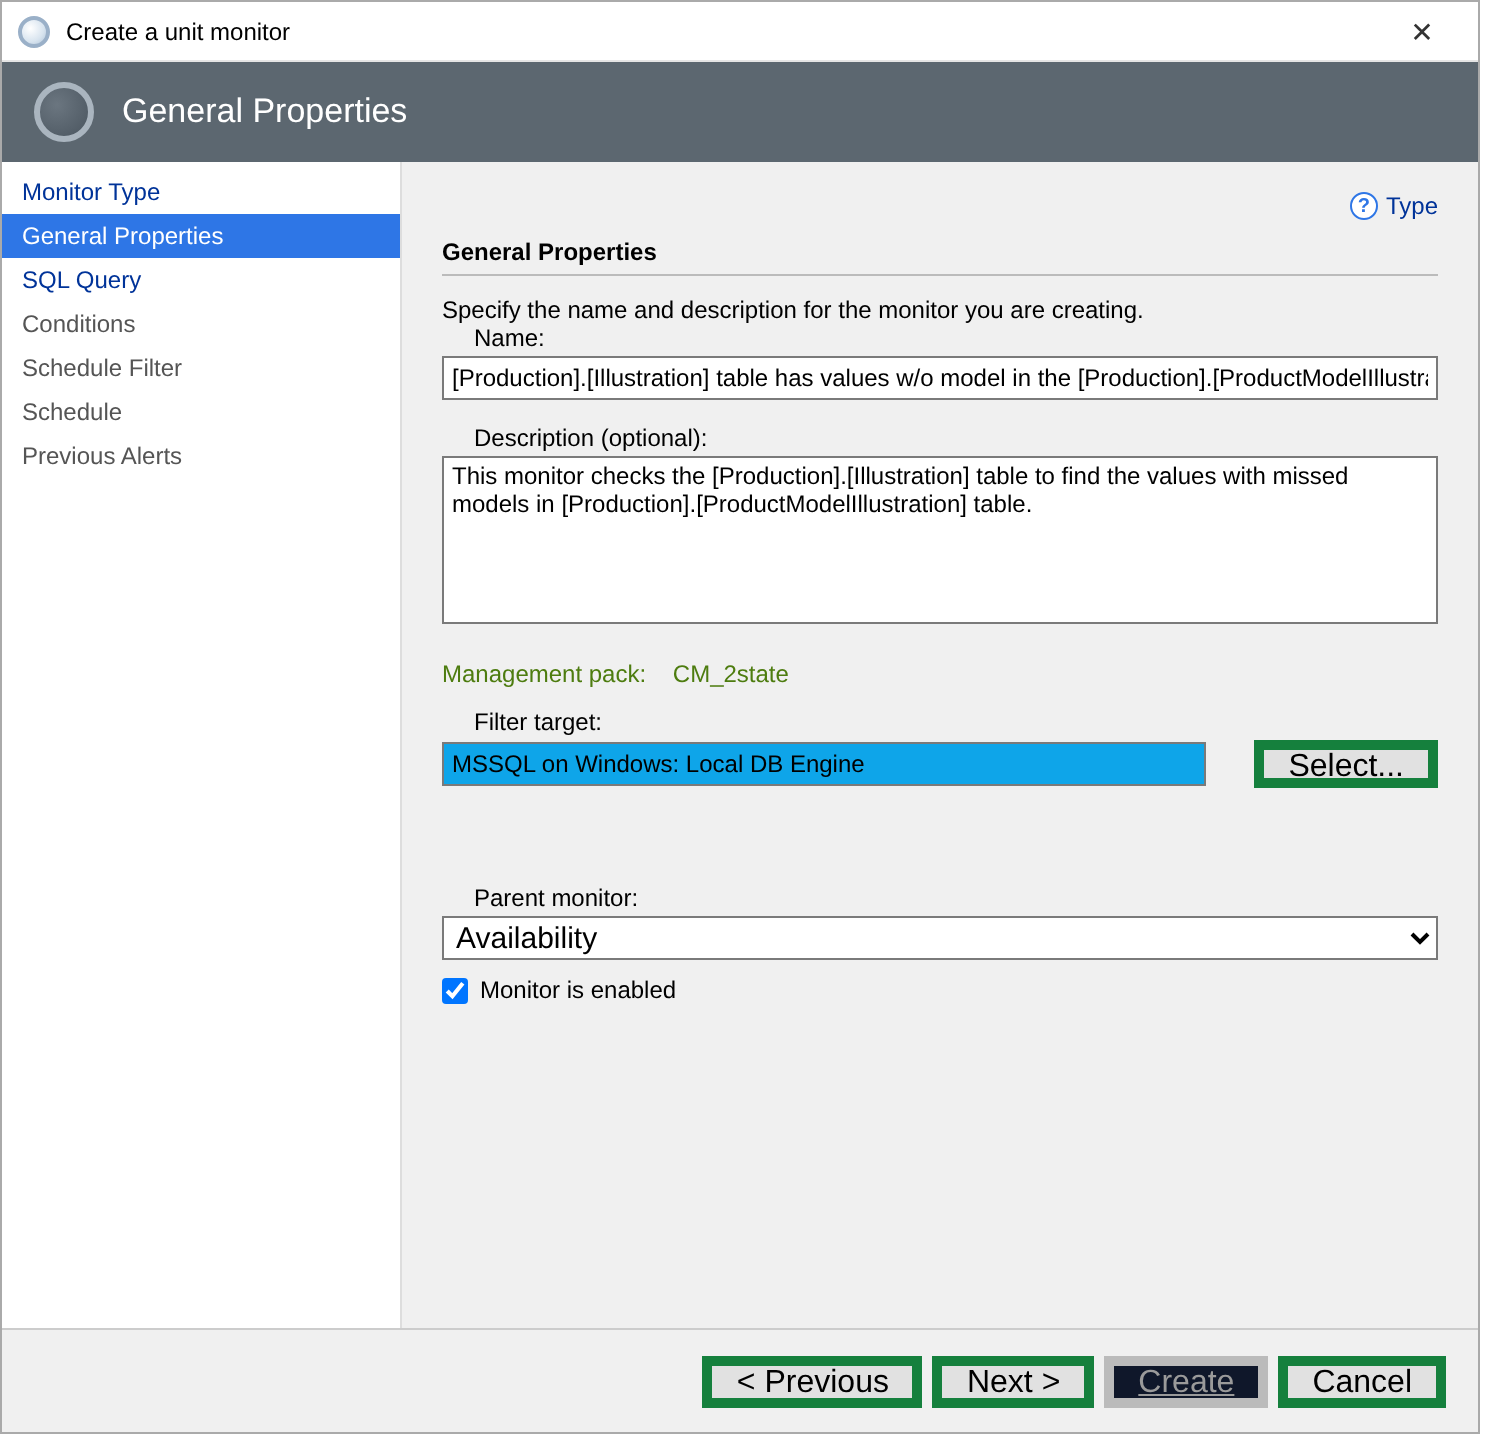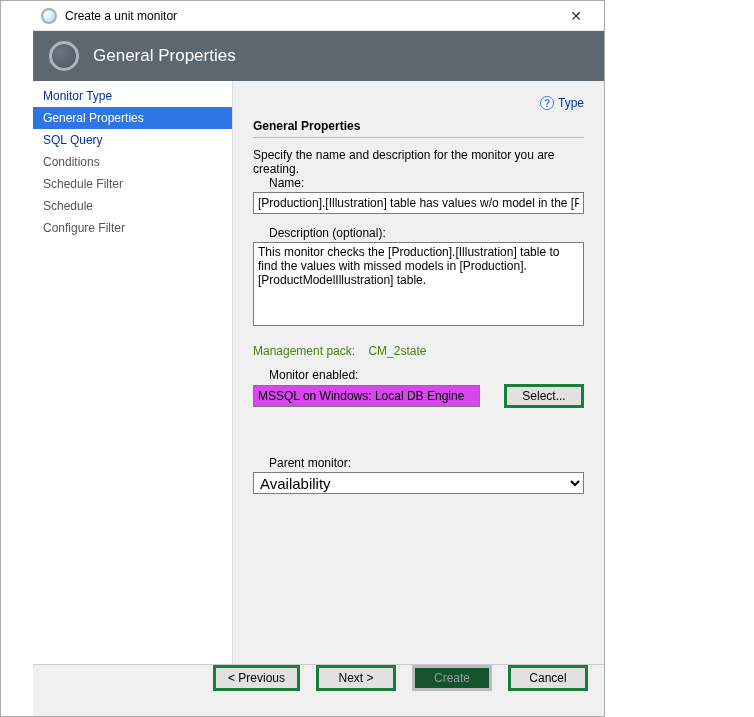--- a/index.html
+++ b/index.html
@@ -1,17 +1,17 @@
 <!DOCTYPE html>
 <html><head>
   <meta charset="utf-8">
   <style>
     * { box-sizing: border-box; margin: 0; padding: 0; font-family: "Segoe UI", Tahoma, sans-serif; }
     html, body { width: 754px; height: 717px; overflow: hidden; background: #fff; }
-    .window { width: 605px; height: 717px; border: 1px solid #aaa; display: flex; flex-direction: column; padding-left: 32px; }
+    .window { width: 740px; height: 717px; border: 1px solid #aaa; display: flex; flex-direction: column; }
     .titlebar { height: 30px; display: flex; align-items: center; padding: 0 8px; background: #fff; border-bottom: 1px solid #e5e5e5; }
     .titlebar-icon { width: 16px; height: 16px; border: 2px solid #9ab0c8; border-radius: 50%; margin-right: 8px; background: radial-gradient(circle at 35% 35%, #fff 0%, #d8e4ef 60%, #aec3d8 100%); }
     .titlebar-text { font-size: 12px; color: #000; flex: 1; }
     .titlebar-close { width: 40px; height: 28px; display: flex; align-items: center; justify-content: center; cursor: pointer; font-size: 14px; color: #333; }
     .banner { height: 50px; background: #5c6770; display: flex; align-items: center; padding: 0 16px; }
     .banner-icon { width: 30px; height: 30px; border: 3px solid #aab5bf; border-radius: 50%; margin-right: 14px; background: radial-gradient(circle at 35% 35%, #6b7680 0%, #4a555f 100%); }
     .banner-title { color: #fff; font-size: 17px; font-weight: 400; }
     .body { flex: 1; display: flex; background: #f0f0f0; overflow: hidden; }
     .sidebar { width: 200px; background: #fff; border-right: 1px solid #ddd; padding-top: 4px; }
     .nav-item { font-size: 12px; padding: 4px 10px; color: #003399; cursor: pointer; }
@@ -25,26 +25,26 @@
     .hr { border: none; border-top: 1px solid #bbb; margin-bottom: 10px; }
     .instruction { font-size: 12px; color: #000; }
     .label { font-size: 12px; color: #000; margin-bottom: 2px; margin-left: 16px; }
     .text-input { width: 100%; height: 22px; font-size: 12px; padding: 1px 4px; border: 1px solid #7a7a7a; background: #fff; }
     .textarea { width: 100%; height: 84px; font-size: 12px; padding: 2px 4px; border: 1px solid #7a7a7a; background: #fff; resize: none; overflow-y: scroll; font-family: inherit; }
     .row-gap { margin-bottom: 12px; }
     .row-gap-sm { margin-bottom: 18px; }
     .kv { font-size: 12px; color: #4d7c0f; margin-bottom: 10px; }
     .kv-val { margin-left: 10px; }
     .target-row { display: flex; align-items: center; gap: 24px; margin-bottom: 28px; }
-    .readonly-box { flex: 1; height: 22px; border: 1px solid #7a7a7a; background: #d946ef; font-size: 12px; padding: 2px 4px; color: #000; display: flex; align-items: center; }
-    .btn { height: 24px; min-width: 80px; font-size: 12px; border: 3px solid #15803d; background: #e1e1e1; cursor: pointer; padding: 0 12px; }
-    .btn:disabled { color: #9a9a9a; cursor: default; background: #14532d; border-color: #bbb; }
+    .readonly-box { flex: 1; height: 22px; border: 1px solid #7a7a7a; background: #0ea5e9; font-size: 12px; padding: 2px 4px; color: #000; display: flex; align-items: center; }
+    .btn { height: 24px; min-width: 80px; font-size: 16px; border: 5px solid #15803d; background: #e1e1e1; cursor: pointer; padding: 0 12px; }
+    .btn:disabled { color: #9a9a9a; cursor: default; background: #0f172a; border-color: #bbb; text-decoration: underline; }
     .select { width: 100%; height: 22px; font-size: 15px; border: 1px solid #7a7a7a; background: #fff; padding: 0 2px; }
     .check-row { display: flex; align-items: center; gap: 6px; font-size: 12px; margin-top: 8px; }
-    .footer { height: 52px; background: #f0f0f0; border-top: 1px solid #ccc; display: flex; align-items: flex-start; justify-content: flex-end; padding: 0 16px; gap: 16px; }
+    .footer { height: 52px; background: #f0f0f0; border-top: 1px solid #ccc; display: flex; align-items: center; justify-content: flex-end; padding: 0 16px; gap: 5px; }
     .footer .btn { min-width: 80px; height: 26px; }
     .spacer-flex { flex: 1; }
     .parent-gap { margin-top: 20px; }
   </style>
 </head>
 <body>
 
 <div class="window">
 
   <div class="titlebar">
@@ -62,21 +62,21 @@
 
   <div class="body">
 
     <div class="sidebar">
       <div class="nav-item">Monitor Type</div>
       <div class="nav-item active">General Properties</div>
       <div class="nav-item">SQL Query</div>
       <div class="nav-item disabled">Conditions</div>
       <div class="nav-item disabled">Schedule Filter</div>
       <div class="nav-item disabled">Schedule</div>
-      <div class="nav-item disabled">Configure Filter</div>
+      <div class="nav-item disabled">Previous Alerts</div>
     </div>
 
     <div class="main">
 
       <div class="help-row">
         <div class="help-link">
           <span class="help-icon">?</span>
           <span>Type</span>
         </div>
       </div>
@@ -90,31 +90,35 @@
       <input class="text-input row-gap" type="text" value="[Production].[Illustration] table has values w/o model in the [Production].[ProductModelIllustration] table" style="">
 
       <div class="label">Description (optional):</div>
       <textarea class="textarea row-gap-sm" style="">This monitor checks the [Production].[Illustration] table to find the values with missed models in [Production].[ProductModelIllustration] table.</textarea>
 
       <div class="kv">
         <span>Management pack:</span>
         <span class="kv-val">CM_2state</span>
       </div>
 
-      <div class="label">Monitor enabled:</div>
+      <div class="label">Filter target:</div>
       <div class="target-row">
         <div class="readonly-box">MSSQL on Windows: Local DB Engine</div>
         <button class="btn">Select...</button>
       </div>
 
       <div class="label parent-gap">Parent monitor:</div>
       <select class="select">
         <option>Availability</option>
       </select>
 
+      <label class="check-row">
+        <input type="checkbox" checked="" style="">
+        <span>Monitor is enabled</span>
+      </label>
 
       <div class="spacer-flex"></div>
     </div>
   </div>
 
   <div class="footer">
     <button class="btn">&lt; Previous</button>
     <button class="btn">Next &gt;</button>
     <button class="btn" disabled="">Create</button>
     <button class="btn">Cancel</button>

